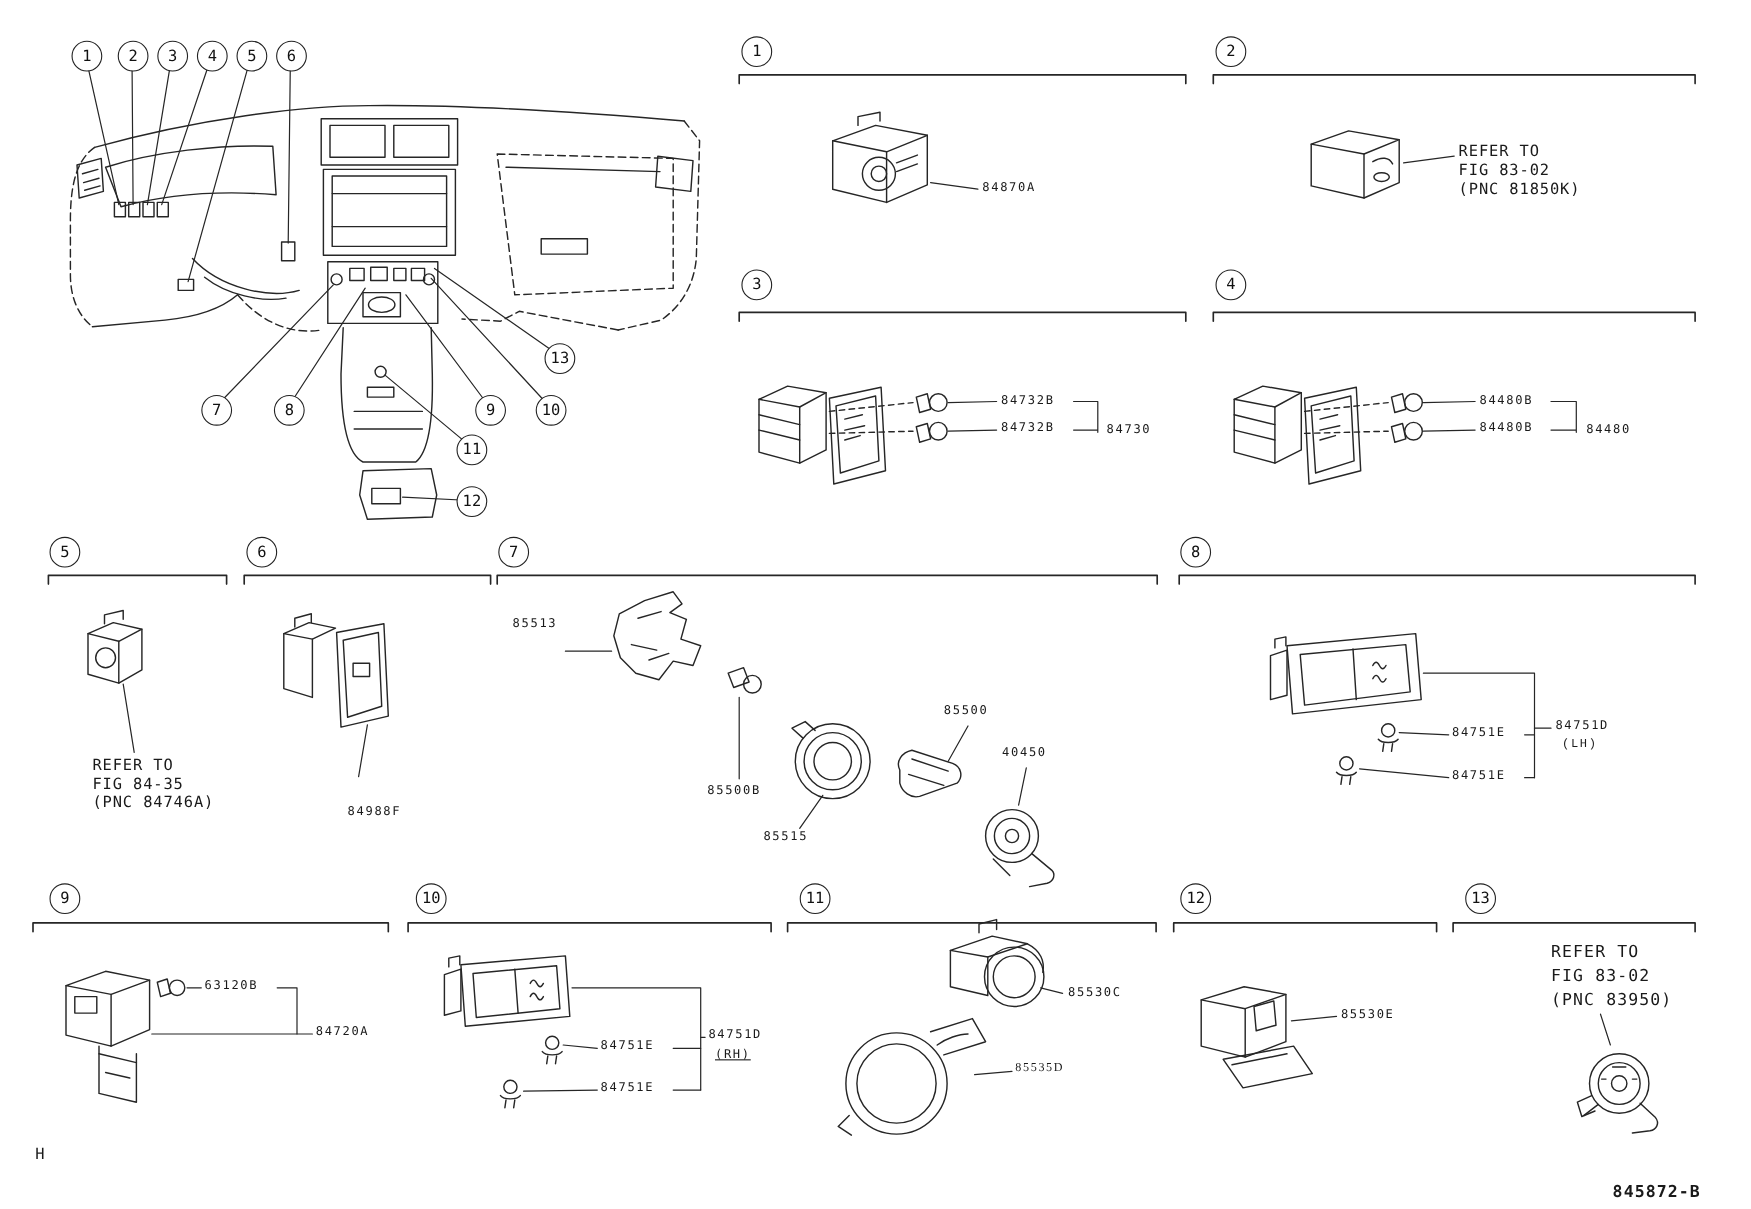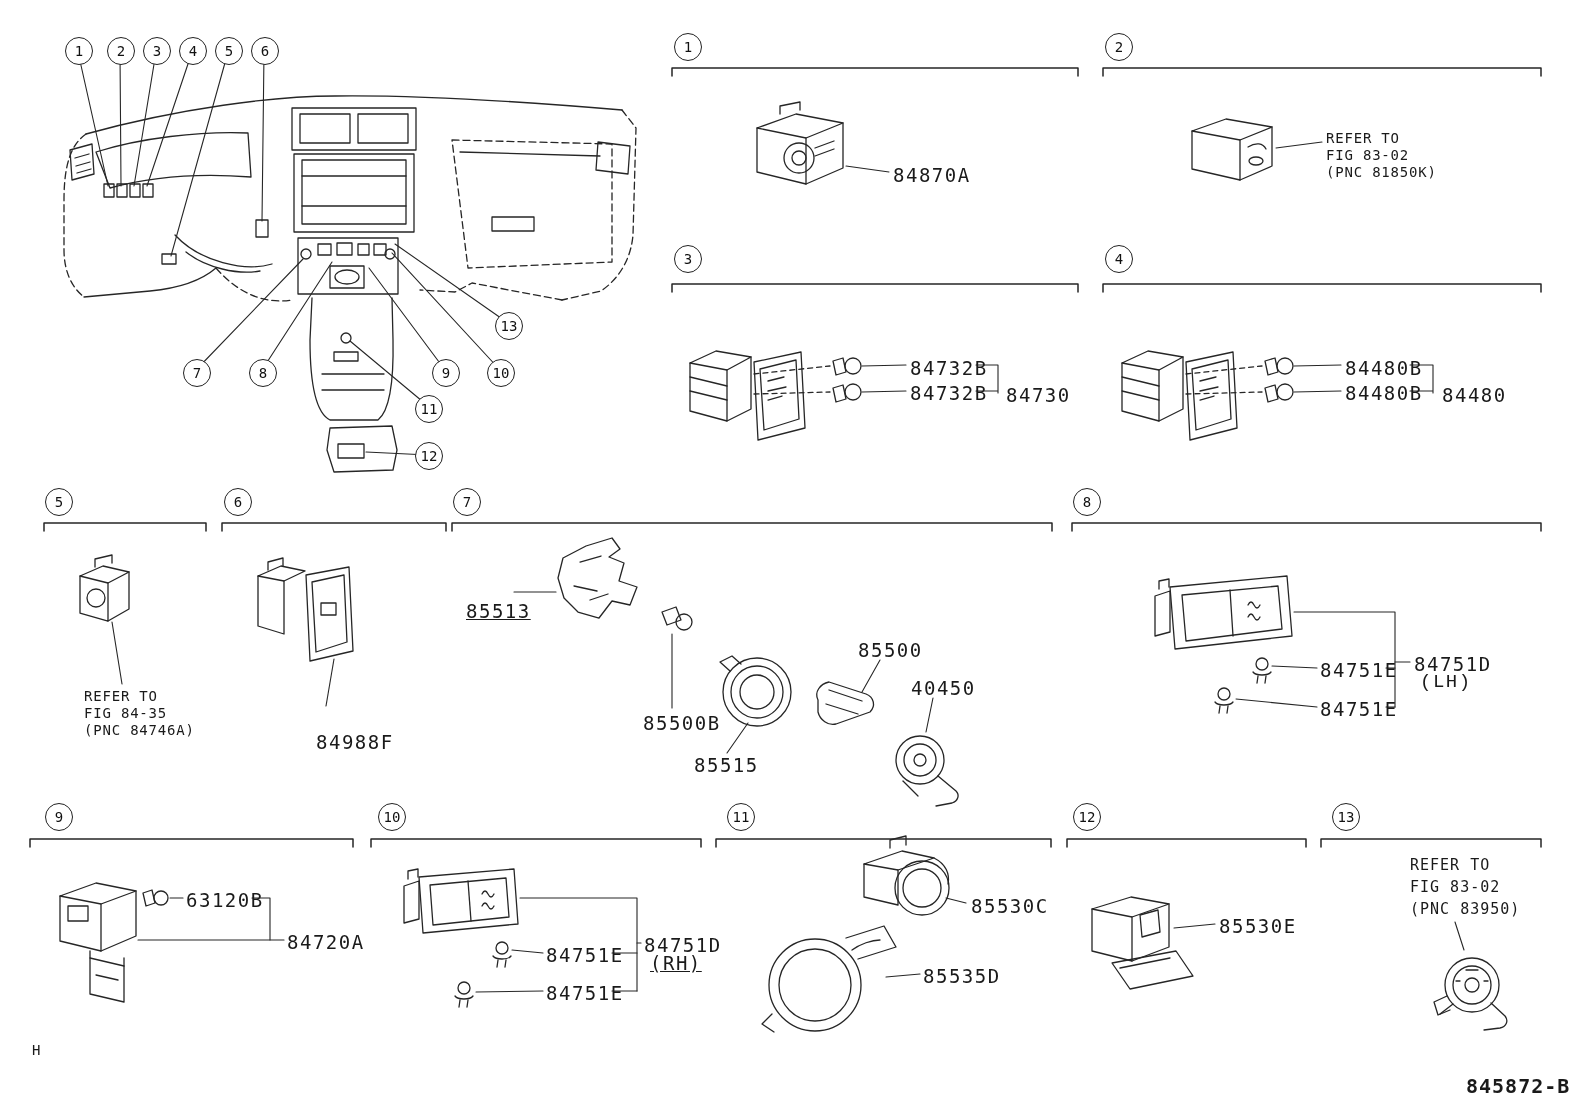--- a/index.html
+++ b/index.html
@@ -1,28 +1,28 @@
 <!DOCTYPE html>
 <html><head>
 <meta charset="utf-8">
 <style>
   html,body{margin:0;padding:0;background:#ffffff;}
   .canvas{position:relative;width:1592px;height:1099px;background:#ffffff;
           font-family:"DejaVu Sans Mono","Liberation Mono",monospace;color:#1a1a1a;overflow:hidden;}
   .art{position:absolute;left:0;top:0;z-index:1;}
-  .txt{position:absolute;z-index:2;font-size:19px;letter-spacing:1.5px;white-space:nowrap;color:#1a1a1a;}
+  .txt{position:absolute;z-index:2;font-size:11px;letter-spacing:1.5px;white-space:nowrap;color:#1a1a1a;}
   .callout{position:absolute;z-index:3;width:26px;height:26px;border:1.6px solid #222;border-radius:50%;
            background:#fff;display:flex;align-items:center;justify-content:center;
            font-size:14px;letter-spacing:0;color:#111;}
   .refer{font-size:14px;letter-spacing:0.8px;}
   .refer div{line-height:17px;}
   .refer13{font-size:15px;letter-spacing:1px;}
   .refer13 div{line-height:22px;}
   .corner{font-size:14px;letter-spacing:0;}
-  .doc{font-size:20px;letter-spacing:1px;font-weight:bold;}
+  .doc{font-size:15px;letter-spacing:1px;font-weight:bold;}
 </style>
 </head>
 <body>
 
 <div class="canvas">
 
   <svg class="art" width="1592" height="1099" viewBox="0 0 1592 1099" xmlns="http://www.w3.org/2000/svg">
     <g stroke="#262626" stroke-width="1.3" fill="none" stroke-linecap="round" stroke-linejoin="round">
 
       <g stroke-width="1.5">
@@ -343,41 +343,41 @@
   <div class="txt" style="left:1442px;top:384px;">84480</div>
 
   <div class="txt refer" style="left:84px;top:688px;">
     <div>REFER TO</div>
     <div>FIG 84-35</div>
     <div>(PNC 84746A)</div>
   </div>
 
   <div class="txt" style="left:316px;top:707px;margin-top:24px;">84988F</div>
 
-  <div class="txt" style="left:466px;top:600px;text-decoration:underline;">85513</div>
+  <div class="txt" style="left:466px;top:560px;">85513</div>
   <div class="txt" style="left:643px;top:712px;">85500B</div>
   <div class="txt" style="left:694px;top:754px;">85515</div>
   <div class="txt" style="left:858px;top:639px;">85500</div>
   <div class="txt" style="left:911px;top:677px;">40450</div>
 
   <div class="txt" style="left:1320px;top:659px;">84751E</div>
   <div class="txt" style="left:1414px;top:653px;">84751D</div>
   <div class="txt" style="left:1420px;top:671px;font-family:Liberation Mono, monospace;">(LH)</div>
   <div class="txt" style="left:1320px;top:698px;">84751E</div>
 
   <div class="txt" style="left:186px;top:889px;">63120B</div>
   <div class="txt" style="left:287px;top:931px;">84720A</div>
 
   <div class="txt" style="left:546px;top:944px;">84751E</div>
   <div class="txt" style="left:644px;top:934px;">84751D</div>
   <div class="txt" style="left:650px;top:952px;text-decoration:underline;">(RH)</div>
   <div class="txt" style="left:546px;top:982px;">84751E</div>
 
   <div class="txt" style="left:971px;top:895px;">85530C</div>
-  <div class="txt" style="left:923px;top:965px;">85535D</div>
+  <div class="txt" style="left:923px;top:965px;font-family:Liberation Serif, serif;">85535D</div>
 
   <div class="txt" style="left:1219px;top:915px;">85530E</div>
 
   <div class="txt refer13" style="left:1410px;top:854px;">
     <div>REFER TO</div>
     <div>FIG 83-02</div>
     <div>(PNC 83950)</div>
   </div>
 
   <div class="txt corner" style="left:32px;top:1042px;">H</div>

